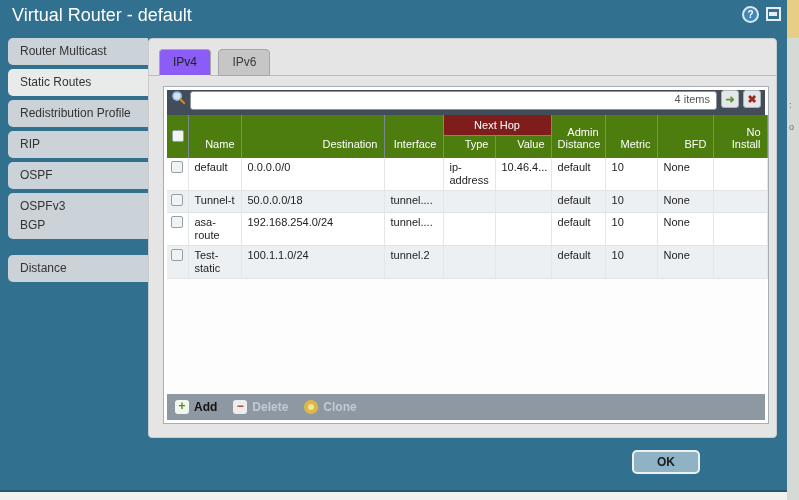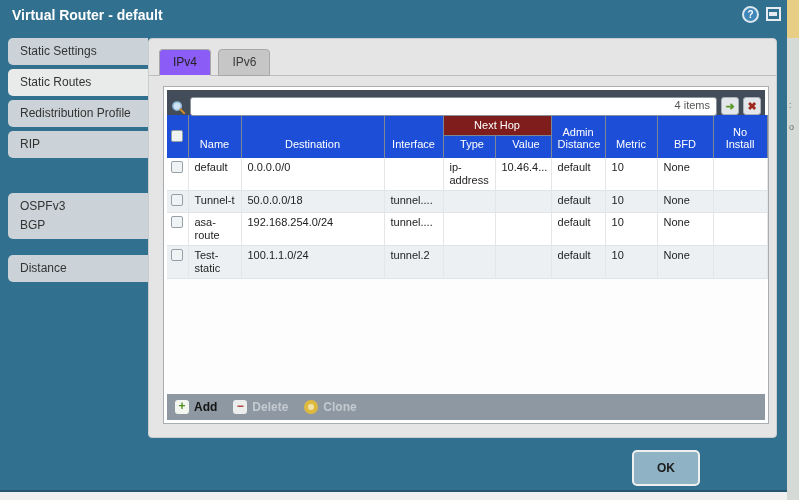--- a/index.html
+++ b/index.html
@@ -8,21 +8,21 @@
 
   
   .bg-strip { position:absolute; left:787px; top:0; width:12px; height:500px; background:#d5dad6; }
   .bg-tan { position:absolute; left:0; top:0; width:12px; height:38px; background:#e8cd85; }
   .bg-frag { position:absolute; left:2px; font-size:9px; color:#6b706c; }
   .bg-frag.f1 { top:100px; } .bg-frag.f2 { top:122px; }
 
   
   .dialog { position:absolute; left:0; top:0; width:787px; height:492px; background:#31708e; border-bottom:2px solid #25586f; }
   .title-bar { position:relative; height:30px; }
-  .title-text { position:absolute; left:12px; top:0; line-height:30px; color:#ffffff; font-size:14px; font-weight:bold; }
+  .title-text { position:absolute; left:12px; top:0; line-height:30px; color:#ffffff; font-size:18px; font-weight:normal; }
   .icon-help { position:absolute; right:28px; top:6px; width:17px; height:17px; border-radius:50%;
     background:#3f87b8; border:2px solid #dce8f0; color:#fff; font-size:10px; font-weight:bold;
     text-align:center; line-height:13px; cursor:pointer; }
   .icon-win { position:absolute; right:6px; top:7px; width:15px; height:14px; border:2px solid #e6ecf1; background:transparent; }
   .icon-win::after { content:""; position:absolute; left:1px; top:3px; width:8px; height:4px; background:#e6ecf1; }
 
   
   .side-tab { position:absolute; left:8px; width:140px; height:27px; background:#cbd3d8;
     border-radius:5px 0 0 5px; color:#333; font-size:12px; line-height:27px; padding-left:12px; cursor:pointer; }
   .side-tab.selected { background:#e9ebeb; }
@@ -33,33 +33,33 @@
   .tab-strip { position:absolute; left:0; top:0; width:100%; height:37px; padding:9px 0 0 10px; border-bottom:1px solid #bcbcbc; }
   .tab { display:inline-block; font-size:12px; padding:5px 13px 6px 13px; border:1px solid #a8a8a8;
     border-radius:4px 4px 0 0; margin-right:3px; cursor:pointer; position:relative; top:1px; }
   .tab.active { background:#8b5cf6; color:#222; border-bottom:1px solid #e5e5e5; }
   .tab.inactive { background:#c6c6c6; color:#3a3a3a; }
 
   .grid-box { position:absolute; left:14px; top:47px; width:606px; height:338px; background:#ffffff;
     border:1px solid #a9aeb2; padding:3px; display:flex; flex-direction:column; }
 
   
-  .search-strip { background:#434d59; height:25px; display:flex; align-items:flex-end; padding:0 4px; gap:4px; flex:0 0 auto; }
+  .search-strip { background:#434d59; height:25px; display:flex; align-items:flex-start; padding:0 4px; gap:4px; flex:0 0 auto; }
   .mag { width:15px; height:15px; flex:0 0 auto; }
   .search-input-wrap { position:relative; flex:1 1 auto; height:19px; }
   .search-input { width:100%; height:19px; border:1px solid #8b949c; border-radius:3px; padding:0 55px 0 5px; font-size:11px; }
   .items-count { position:absolute; right:7px; top:3px; font-size:11px; color:#555; pointer-events:none; }
   .strip-btn { width:18px; height:18px; background:#e3e7ea; border:1px solid #aab2b8; border-radius:3px;
     font-size:11px; line-height:16px; text-align:center; cursor:pointer; flex:0 0 auto; padding:0; }
   .arrow-glyph { color:#5d9a28; font-weight:bold; }
   .x-glyph { color:#9e2a1e; font-weight:bold; }
 
   
   table.grid { border-collapse:collapse; width:100%; table-layout:fixed; flex:0 0 auto; }
-  th { background:#1d4ed8; color:#ffffff; font-size:11px; font-weight:normal; text-align:center;
+  th { background:#4d7c0f; color:#ffffff; font-size:11px; font-weight:normal; text-align:right;
     padding:2px 6px 8px 6px; vertical-align:bottom; border-right:1px solid #7d8792; }
   th.group { background:#7f1d1d; text-align:center; vertical-align:middle; padding:4px; border-bottom:1px solid #7d8792; }
   tr.sub-row th { vertical-align:bottom;padding-left:12px; }
   th.col-check { vertical-align:middle; padding:2px 4px; }
   td { font-size:11px; color:#222; padding:3px 6px; border-right:1px solid #e4e7e9; border-bottom:1px solid #e0e4e6;
     vertical-align:top; line-height:13px; overflow:hidden; }
   td.check-cell { padding:3px 4px; }
   tbody tr { background:#ffffff; cursor:pointer; }
   tbody tr:nth-child(even) { background:#edf0f2; }
   .checkbox { display:inline-block; width:12px; height:12px; background:#f0f3f4; border:1px solid #95a0a8; border-radius:2px; cursor:pointer; }
@@ -71,21 +71,21 @@
   .tb-item { display:flex; align-items:center; gap:5px; font-size:12px; font-weight:bold; cursor:pointer; }
   .tb-item .badge { width:14px; height:14px; border-radius:3px; text-align:center; line-height:13px; font-size:12px; font-weight:bold; }
   .badge-add { background:#f3f6f0; color:#4e8f1e; }
   .badge-del { background:#eceeee; color:#a8372a; }
   .badge-clone { width:14px; height:14px; border-radius:50%; background:#ddb93f; position:relative; }
   .badge-clone::after { content:""; position:absolute; left:4px; top:4px; width:6px; height:6px; border-radius:50%; background:#f1e3a7; }
   .tb-label-on { color:#141414; }
   .tb-label-off { color:#c3cad0; }
 
   
-  .btn { position:absolute; top:450px; height:36px; border:2px solid #eef0f0; border-radius:5px;
+  .btn { position:absolute; top:450px; height:24px; border:2px solid #eef0f0; border-radius:5px;
     font-size:12px; font-weight:bold; color:#1c1c1c; cursor:pointer; font-family:"Liberation Sans", sans-serif; }
   .btn-ok { right:87px; width:68px; background:#8fb2c5; }
   .btn-cancel { right:17px; width:65px; background:#c9cdd0; }
 </style>
 </head>
 <body>
 
 <div class="screen">
 
   <div class="bg-strip">
@@ -95,24 +95,25 @@
   </div>
 
   <div class="dialog">
 
     <div class="title-bar">
       <span class="title-text">Virtual Router - default</span>
       <span class="icon-help">?</span>
       <span class="icon-win"></span>
     </div>
 
-    <div class="side-tab" style="top:38px">Static Settings</div>
+    <div class="side-tab" style="top:38px">Router Multicast</div>
     <div class="side-tab" style="top:100px">Redistribution Profile</div>
     <div class="side-tab selected" style="top:69px">Static Routes</div>
     <div class="side-tab" style="top:131px">RIP</div>
+    <div class="side-tab" style="top:162px">OSPF</div>
     <div class="side-tab" style="top:193px">OSPFv3</div>
     <div class="side-tab" style="top:212px">BGP</div>
     <div class="side-tab" style="top:255px">Distance</div>
 
     <div class="panel">
 
       <div class="tab-strip">
         <span class="tab active">IPv4</span>
         <span class="tab inactive">IPv6</span>
       </div>

